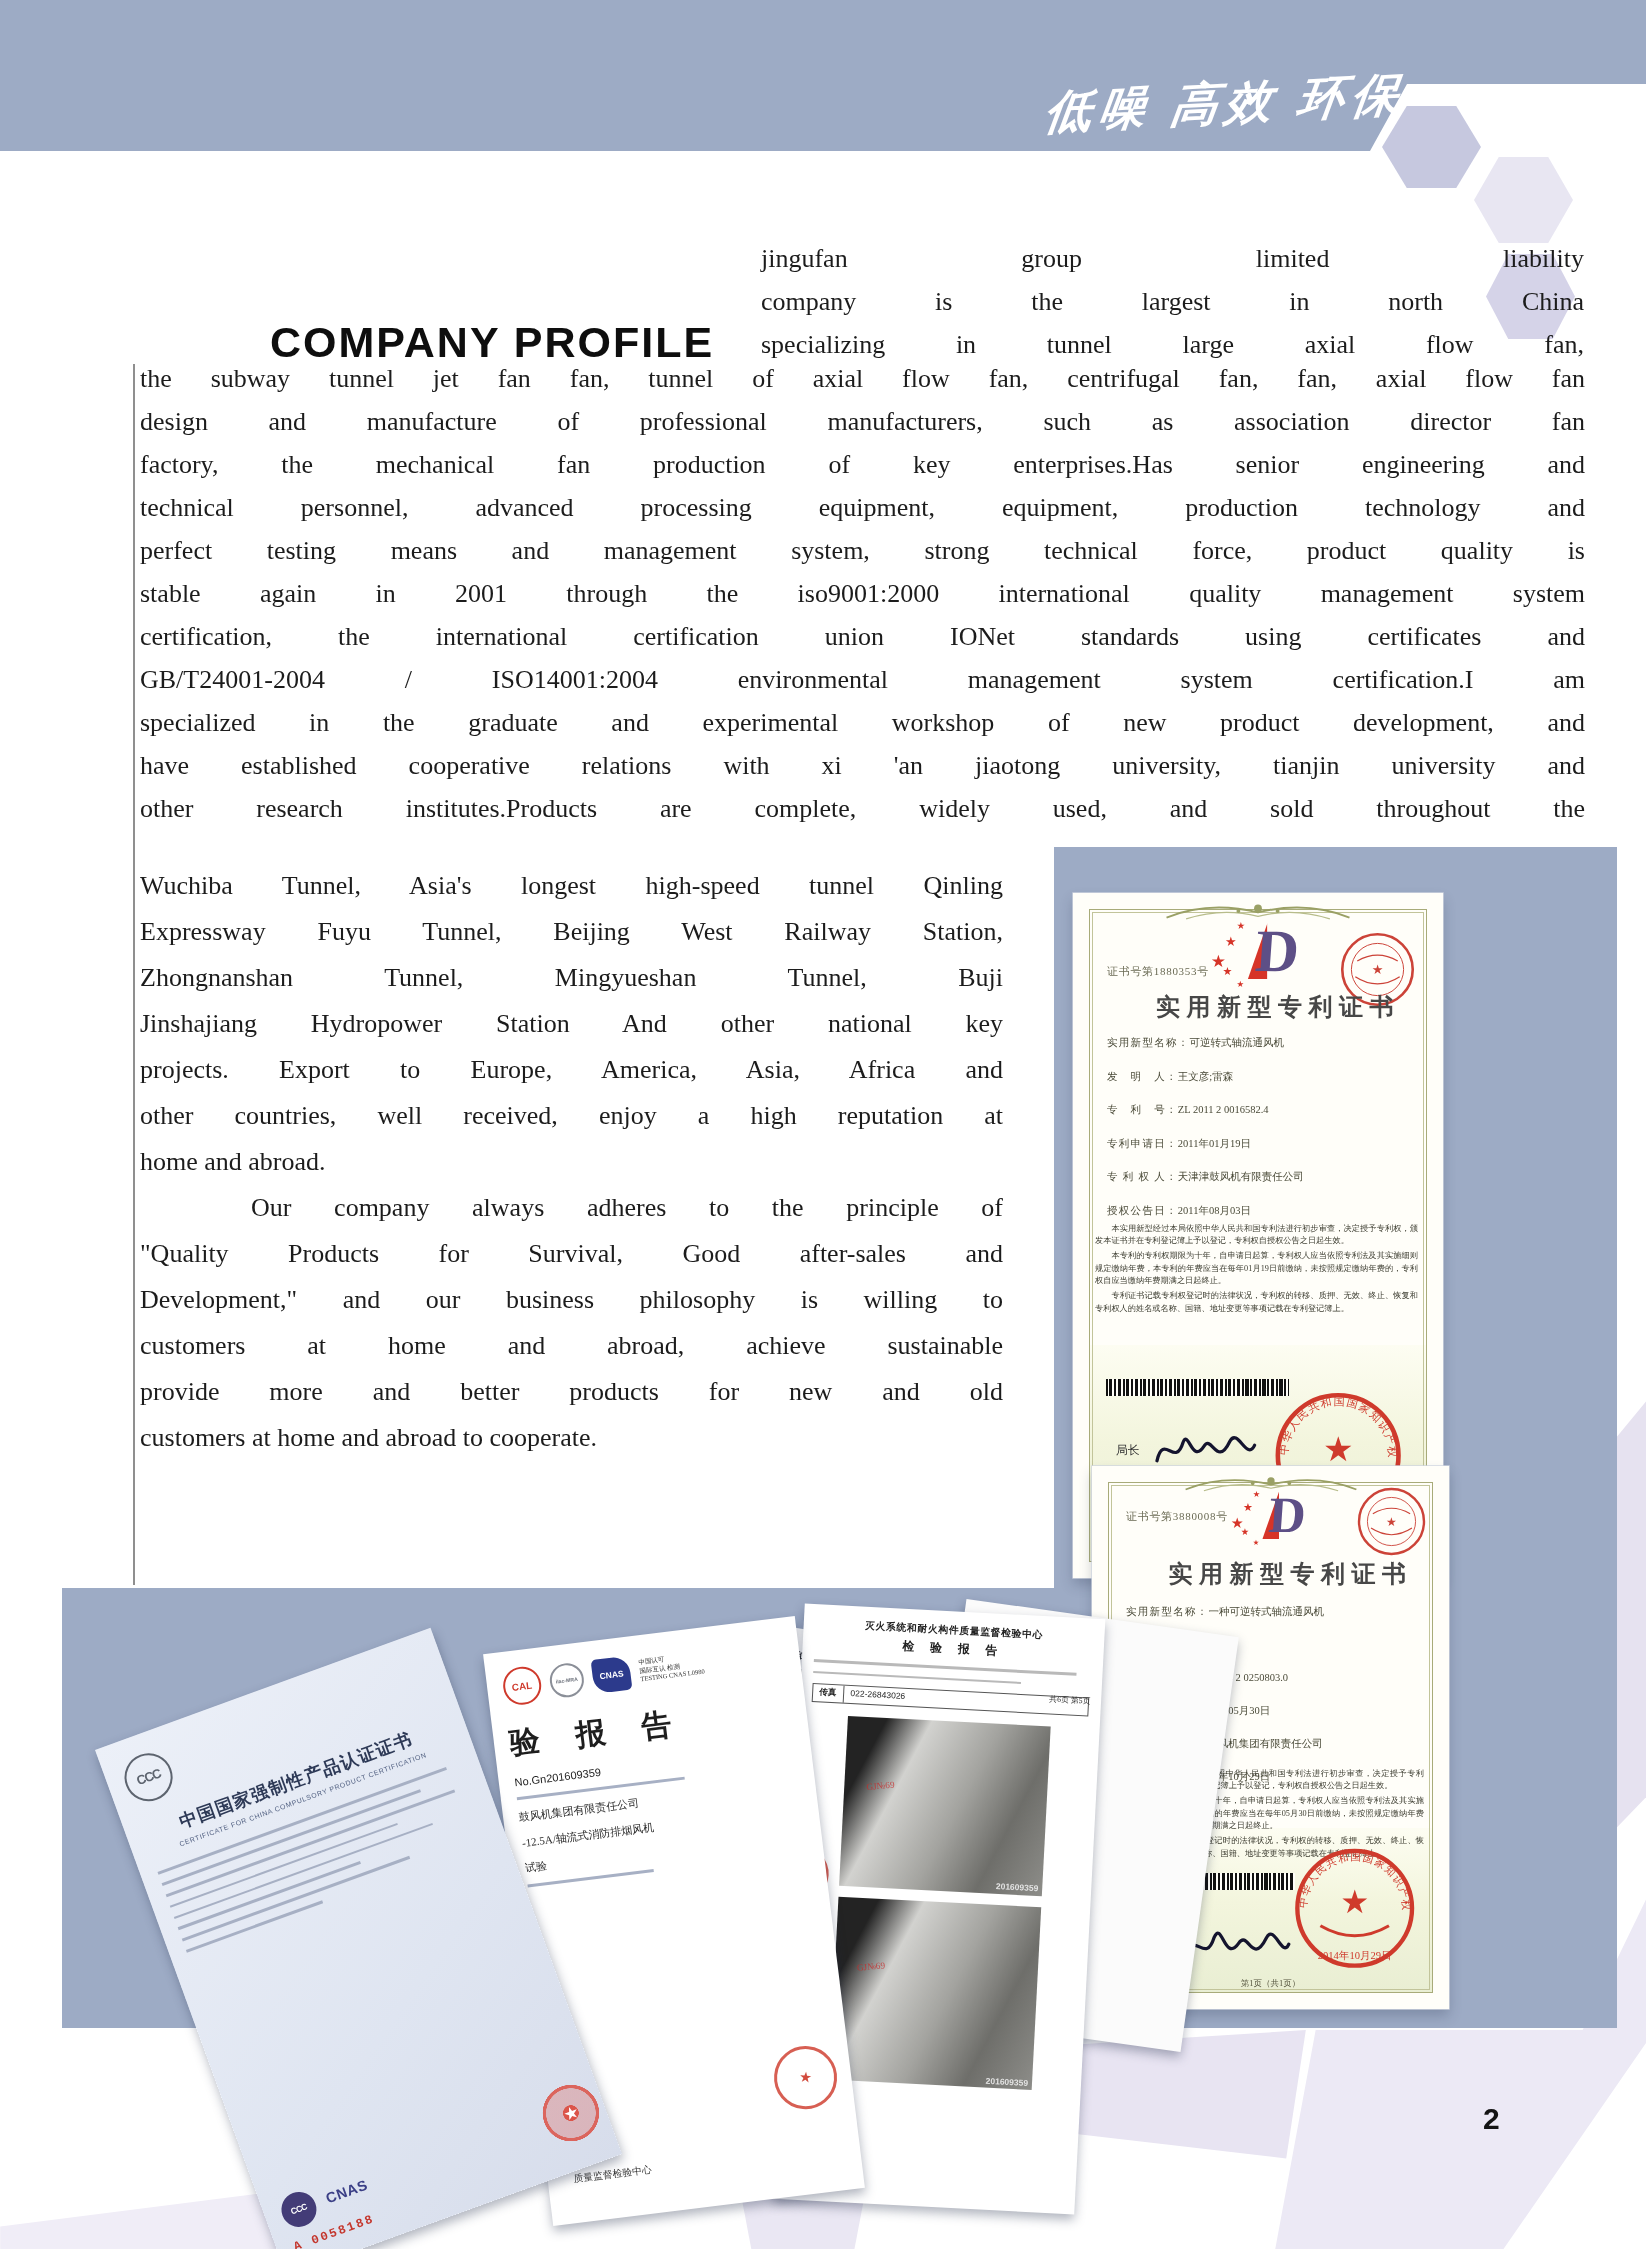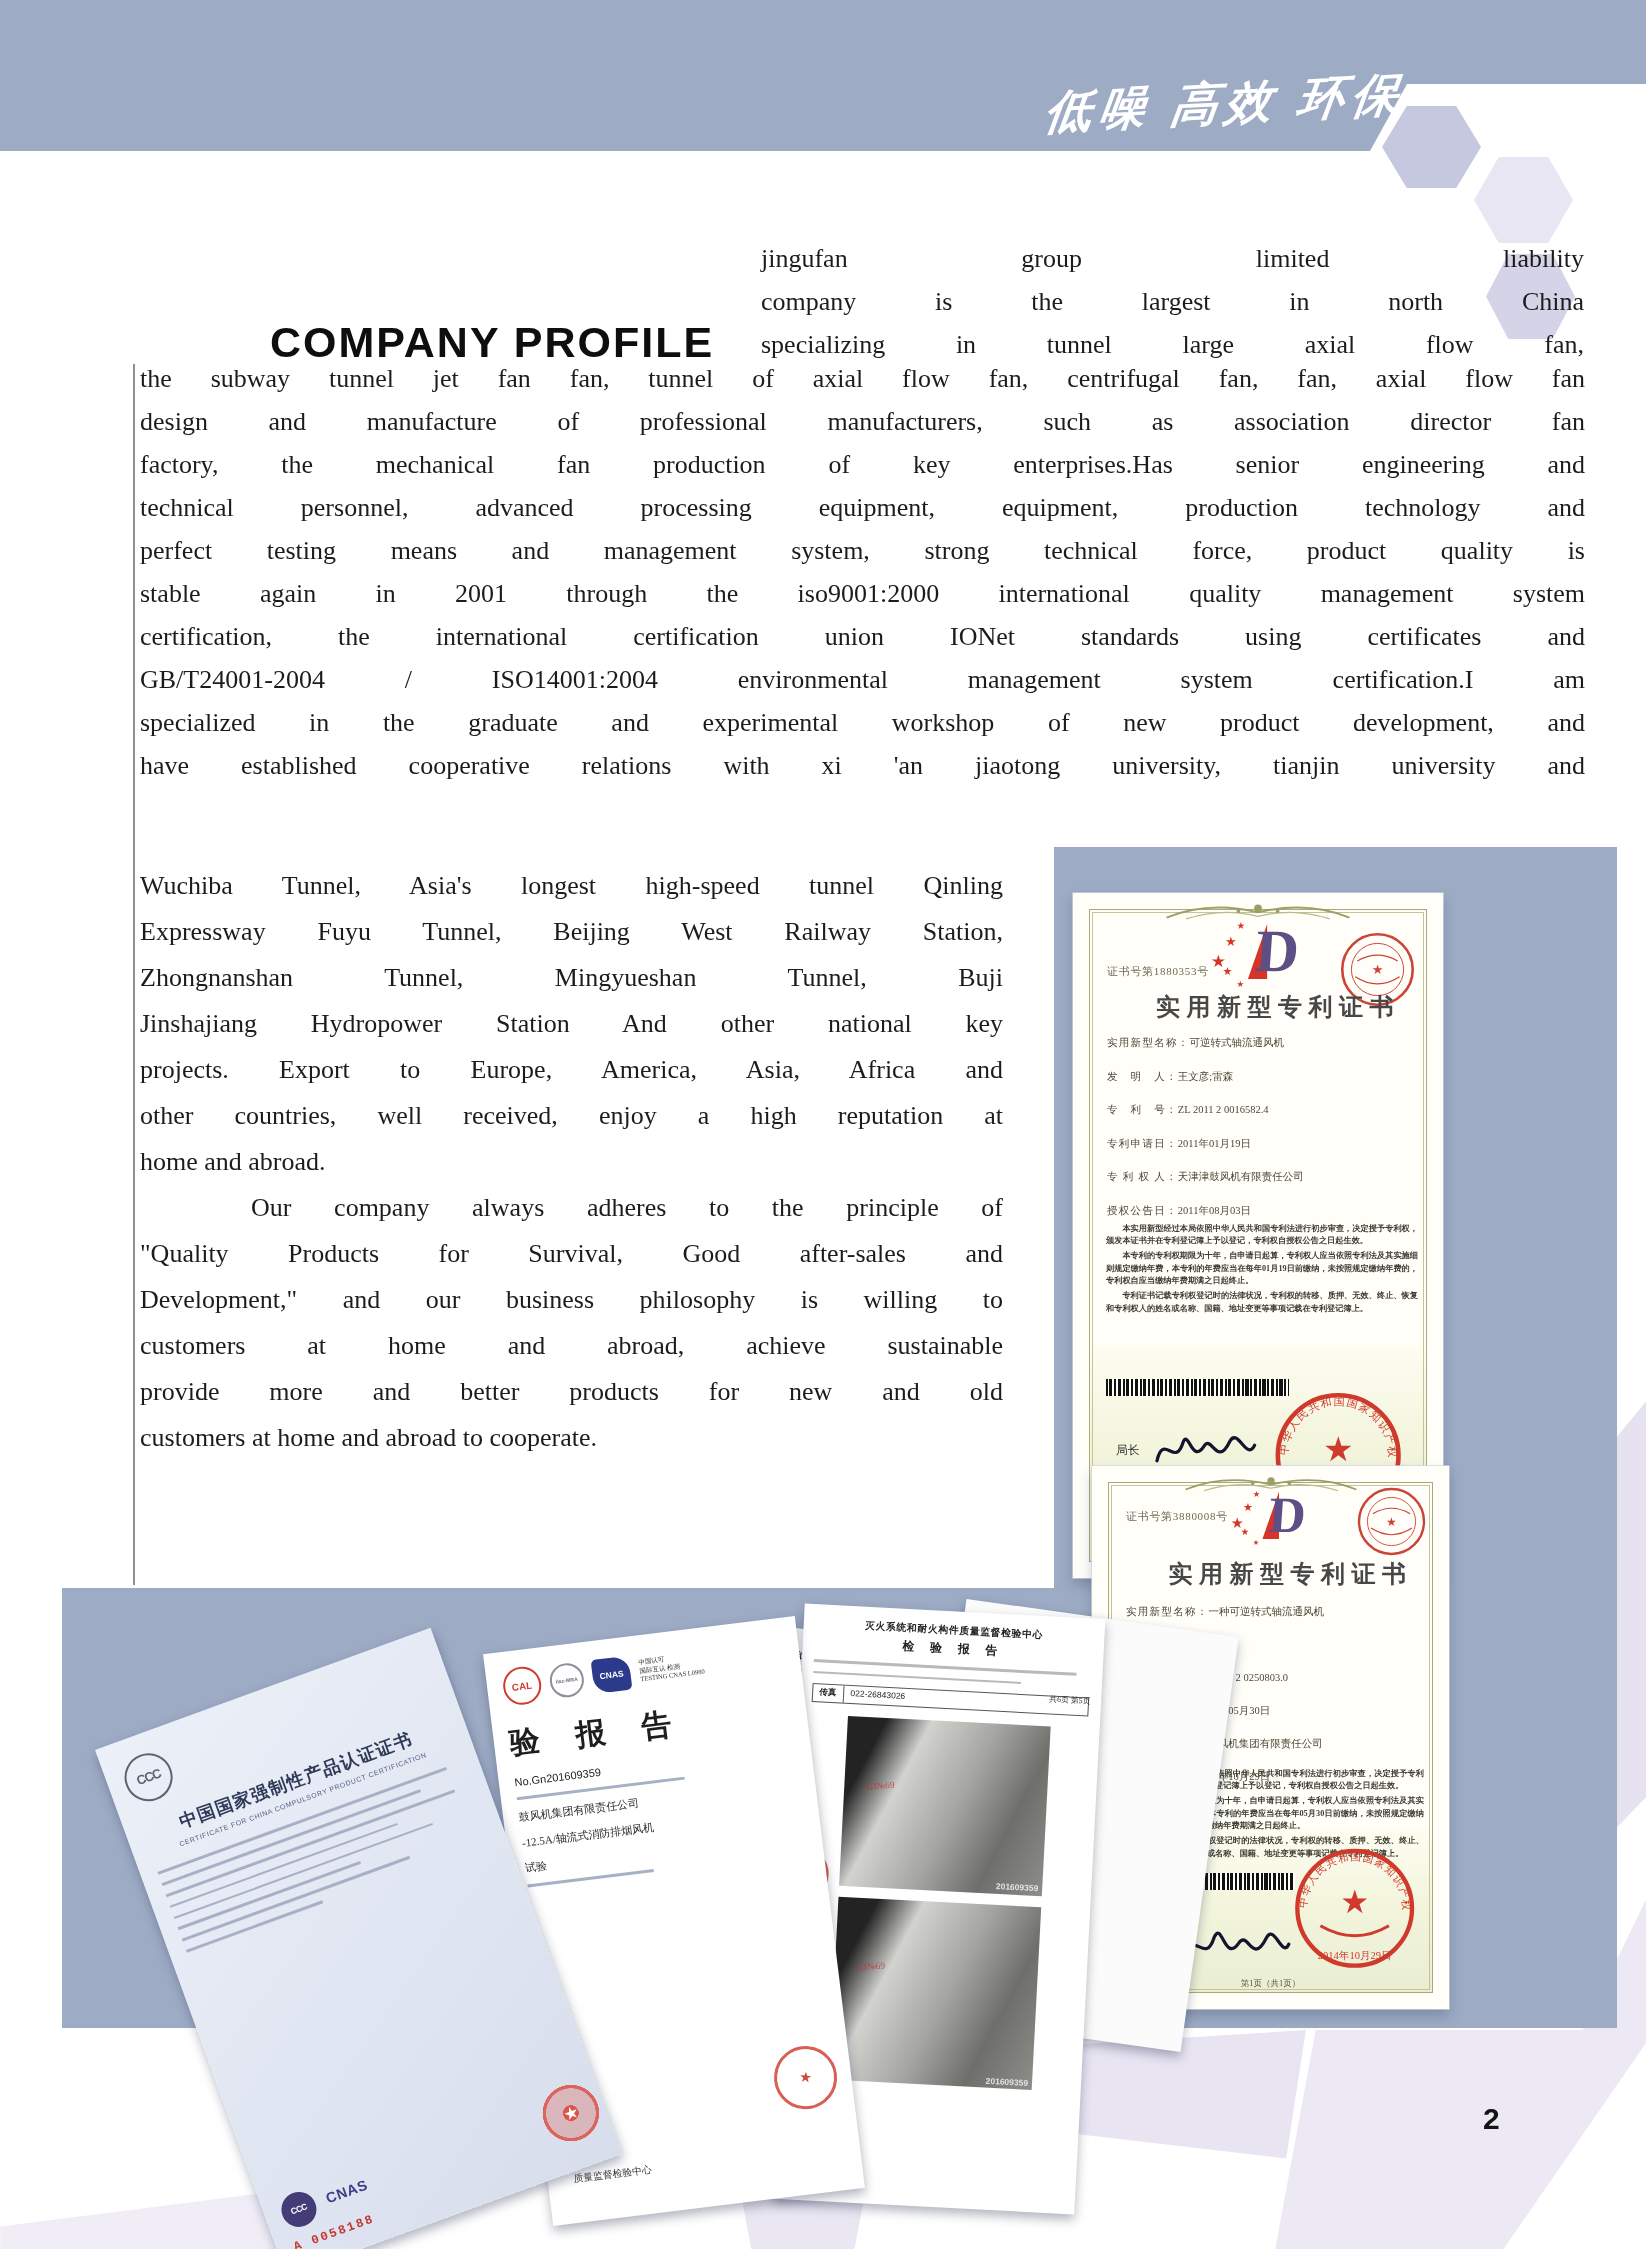--- a/index.html
+++ b/index.html
@@ -85,21 +85,21 @@
   .cert-title {
     position:absolute; left:0; right:0; text-align:center;
     font-size:24px; font-weight:700; letter-spacing:6.5px; color:#474747;margin-left:40px;
   }
   .patent1 .cert-title { top:98px; } .patent2 .cert-title { top:92px; }
   .cert-fields { position:absolute; left:34px; right:26px; }
   .patent1 .cert-fields { top:143px; } .patent2 .cert-fields { top:139px; }
   .frow { font-size:10.5px; color:#4a4a38; }
   .patent1 .frow { margin-bottom:19.6px; } .patent2 .frow { margin-bottom:19px; }
   .flabel { letter-spacing:1.3px; }
-  .cert-paras { position:absolute; left:33px; right:25px;font-weight:bold; }
+  .cert-paras { position:absolute; left:22px; right:25px; }
   .patent1 .cert-paras { top:330px; } .patent2 .cert-paras { top:302px; }
   .cpara { font-size:8.2px; line-height:12.4px; color:#3c3c30; text-align:justify; text-indent:16.4px; margin-bottom:2.6px; }
   .barcode { position:absolute; left:33px; height:17px;
     background:repeating-linear-gradient(90deg,#111 0 2px,#fffef9 2px 3.3px,#111 3.3px 6.5px,#fffef9 6.5px 8.5px); }
   .patent1 .barcode { top:486px; width:183px; } .patent2 .barcode { top:407px; width:170px; }
   .cert-director { position:absolute; left:43px; display:flex; align-items:center; gap:9px; }
   .patent1 .cert-director { top:530px; } .patent2 .cert-director { top:452px; }
   .dir-label { font-size:11.8px; color:#333; }
   .dir-name  { font-size:10.5px; color:#333; display:block; margin-top:5.2px; }
   .cert-seal-main { position:absolute; }
@@ -213,20 +213,21 @@
       <div class="line">the subway tunnel jet fan fan, tunnel of axial flow fan, centrifugal fan, fan, axial flow fan</div>
       <div class="line">design and manufacture of professional manufacturers, such as association director fan</div>
       <div class="line">factory, the mechanical fan production of key enterprises.Has senior engineering and</div>
       <div class="line">technical personnel, advanced processing equipment, equipment, production technology and</div>
       <div class="line">perfect testing means and management system, strong technical force, product quality is</div>
       <div class="line">stable again in 2001 through the iso9001:2000 international quality management system</div>
       <div class="line">certification, the international certification union IONet standards using certificates and</div>
       <div class="line">GB/T24001-2004 / ISO14001:2004 environmental management system certification.I am</div>
       <div class="line">specialized in the graduate and experimental workshop of new product development, and</div>
       <div class="line">have established cooperative relations with xi 'an jiaotong university, tianjin university and</div>
+      <div class="line">other research institutes.Products are complete, widely used, and sold throughout the</div>
     </div>
   <div class="textblock tb-narrow">
       <div class="line">Wuchiba Tunnel, Asia's longest high-speed tunnel Qinling</div>
       <div class="line">Expressway Fuyu Tunnel, Beijing West Railway Station,</div>
       <div class="line">Zhongnanshan Tunnel, Mingyueshan Tunnel, Buji</div>
       <div class="line">Jinshajiang Hydropower Station And other national key</div>
       <div class="line">projects. Export to Europe, America, Asia, Africa and</div>
       <div class="line">other countries, well received, enjoy a high reputation at</div>
       <div class="line nojust">home and abroad.</div>
       <div class="line indent">Our company always adheres to the principle of</div>

